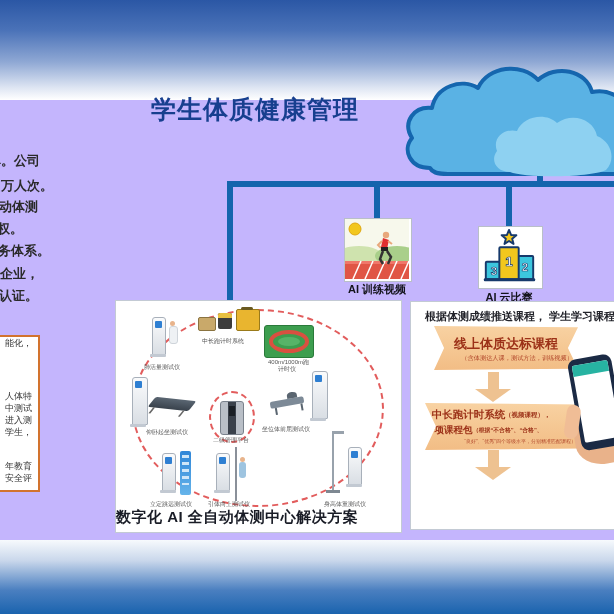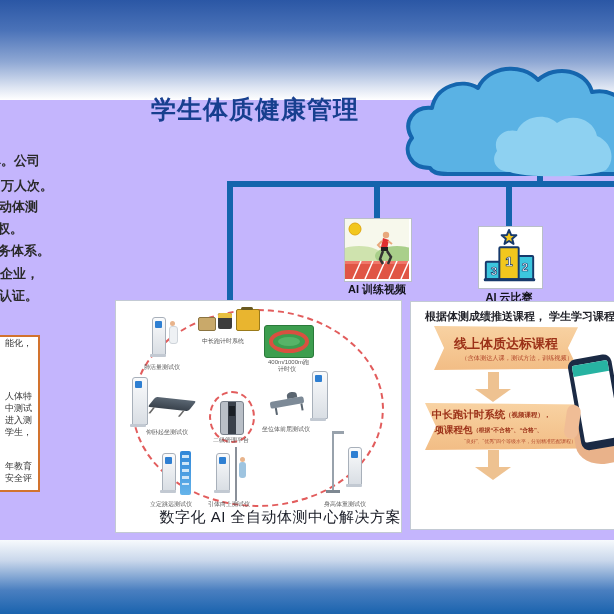--- a/index.html
+++ b/index.html
@@ -69,21 +69,21 @@
 
   .stand{position:absolute;width:2px;height:62px;background:#98a2ac;}
   .stand::before{content:"";position:absolute;left:0;top:0;width:12px;height:3px;background:#98a2ac;}
   .stand::after{content:"";position:absolute;left:-6px;bottom:0;width:14px;height:3px;background:#7e8892;}
 
   .vbanner{position:absolute;width:11px;height:44px;background:linear-gradient(180deg,#2f86d8,#66b4ea);border-radius:2px;}
   .vbanner::after{content:"";position:absolute;left:2px;top:4px;width:7px;height:30px;
     background:repeating-linear-gradient(180deg,#cfe6f8 0 3px,transparent 3px 7px);}
   .rod{position:absolute;width:2px;height:54px;background:#8a9099;}
 
-  .lp-caption{position:absolute;left:0;top:207px;width:100%;text-align:right;font-weight:normal;
+  .lp-caption{position:absolute;left:0;top:207px;width:100%;text-align:left;font-weight:bold;
     color:#191c26;font-size:15px;letter-spacing:0.5px;}
   .rp-caption{position:absolute;left:-6px;top:212px;width:200px;text-align:center;font-weight:bold;
     color:#191c26;font-size:13.5px;}
   .rp-header{position:absolute;left:14px;top:7px;font-size:11px;font-weight:bold;color:#22232a;white-space:nowrap;}
 
   .ribbon{position:absolute;background:linear-gradient(180deg,#f8d2a2,#f2bd85);
     clip-path:polygon(0% 0%,100% 3%,93% 50%,100% 97%,0% 100%,7% 50%);text-align:center;}
   .rb-title{font-weight:bold;color:#9c3118;}
   .rb-sub{color:#b0452a;white-space:nowrap;text-align:center;}
 

